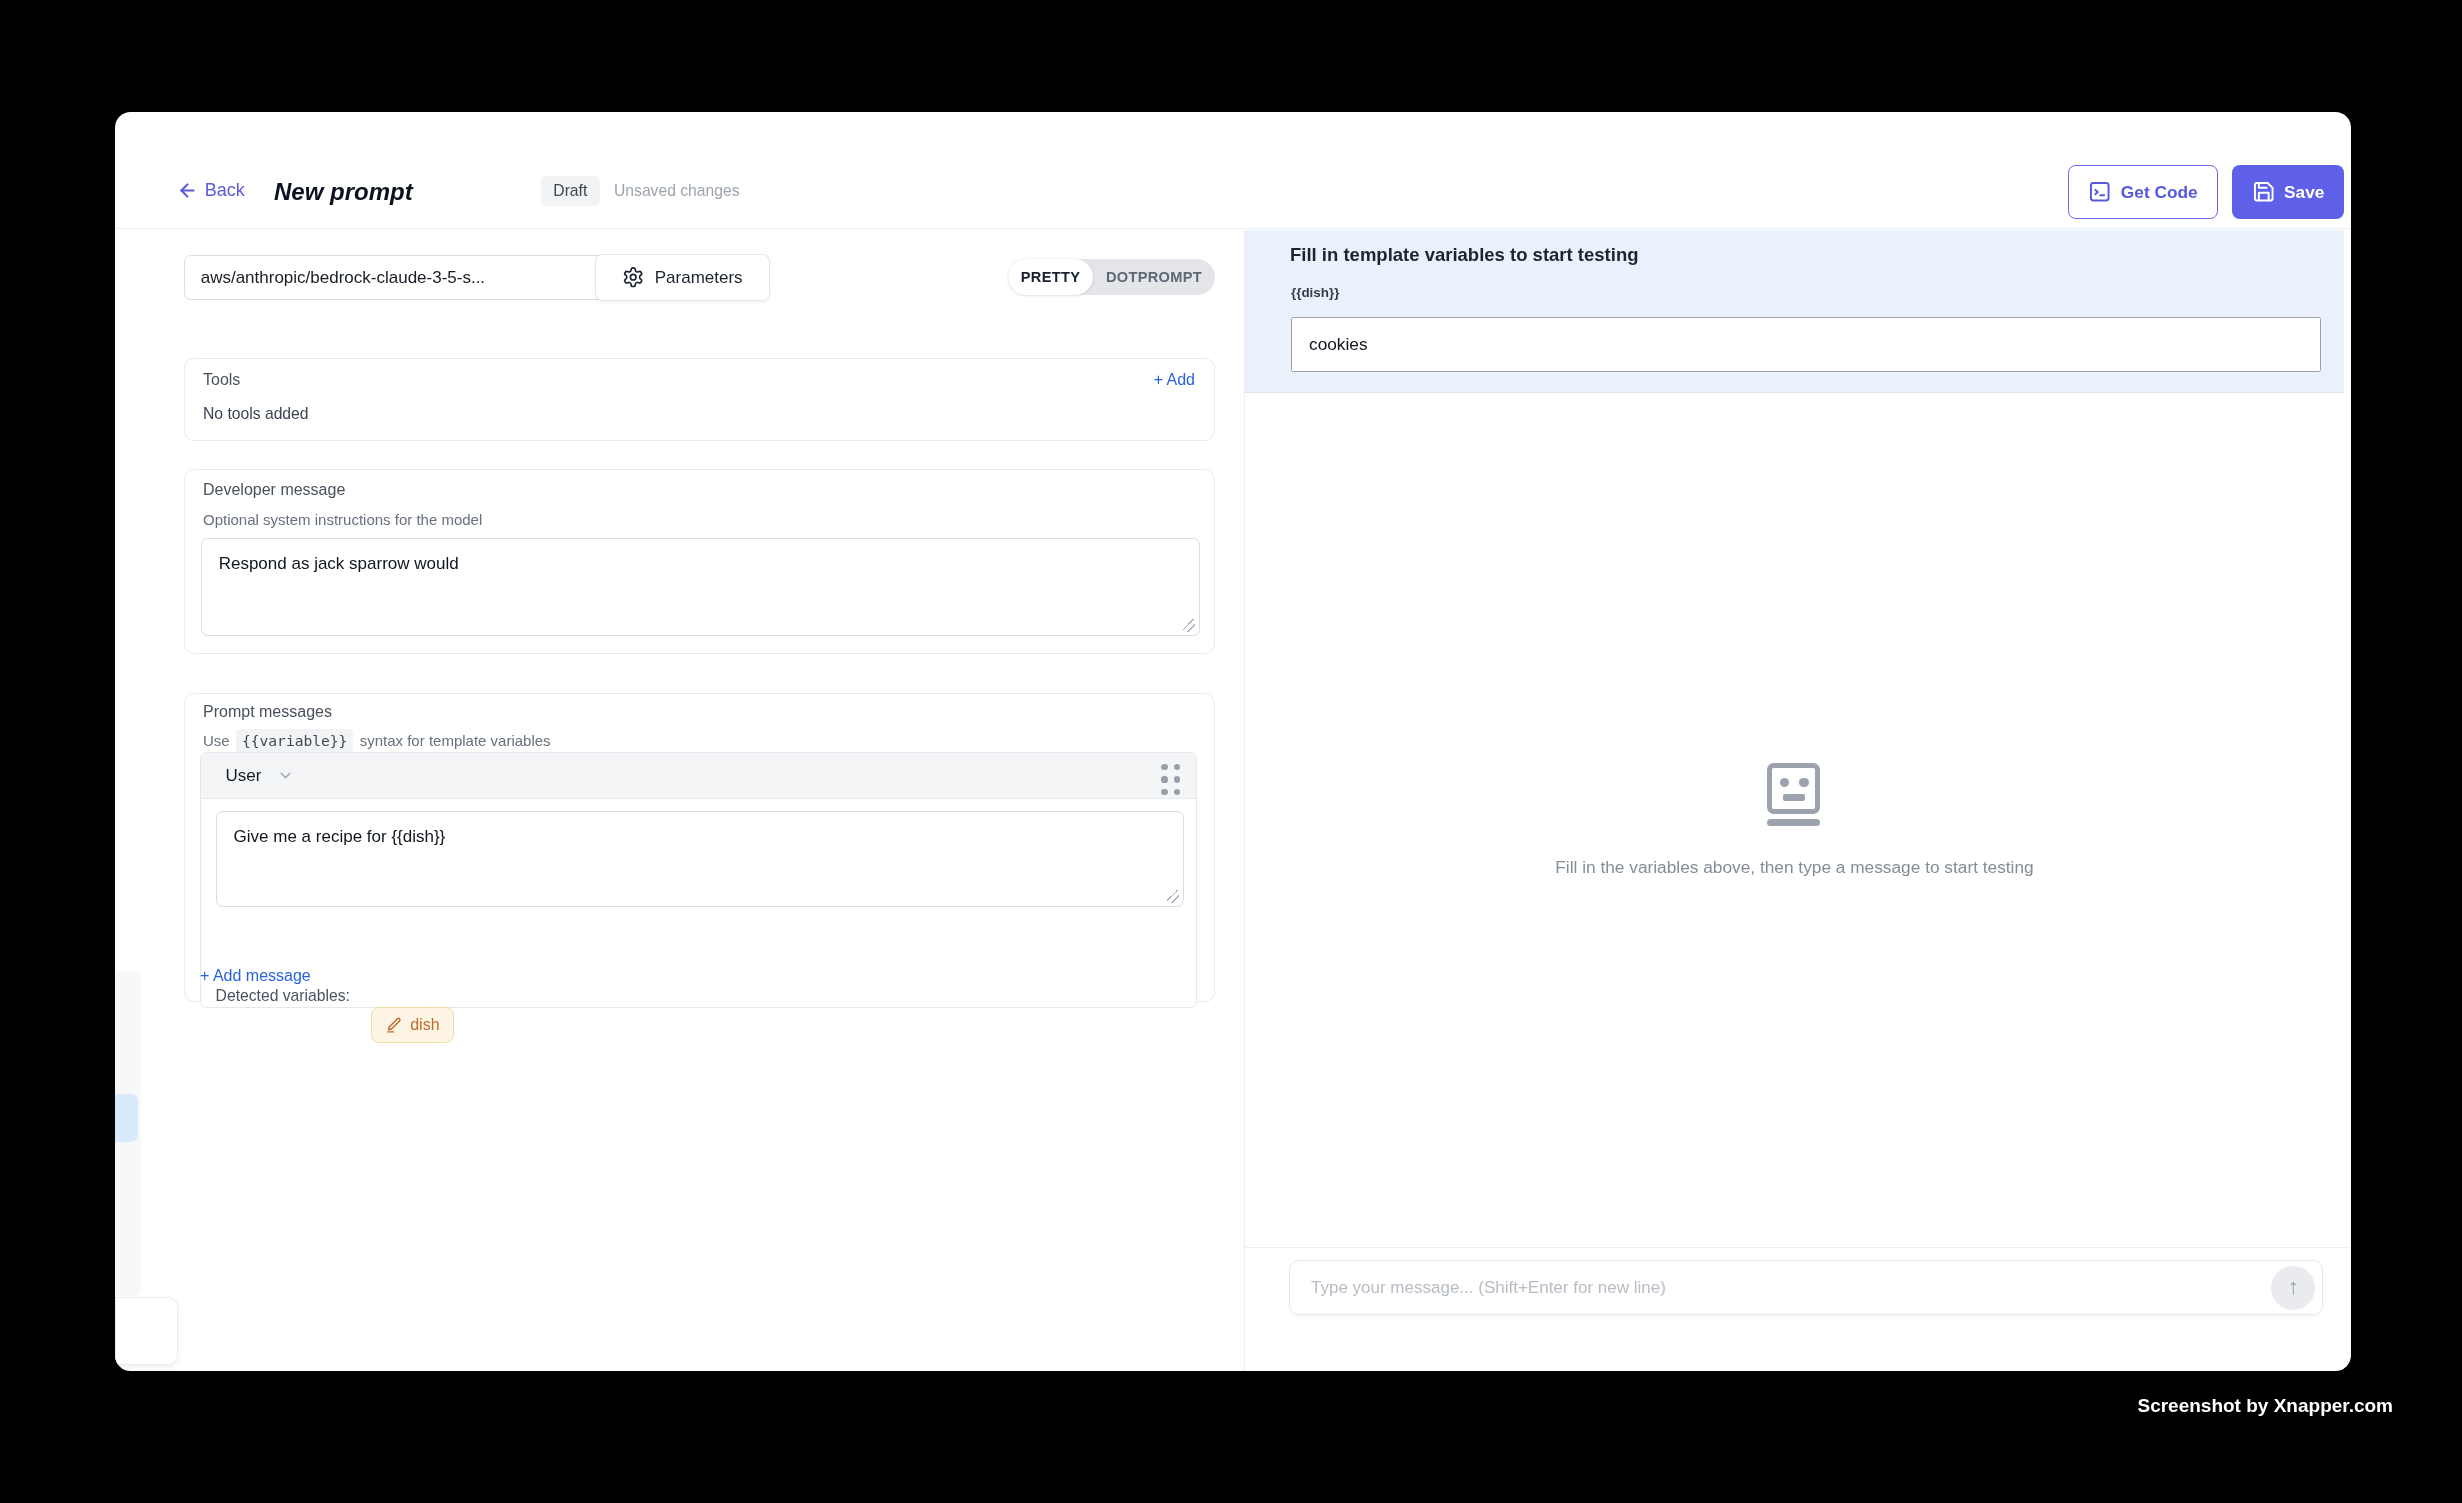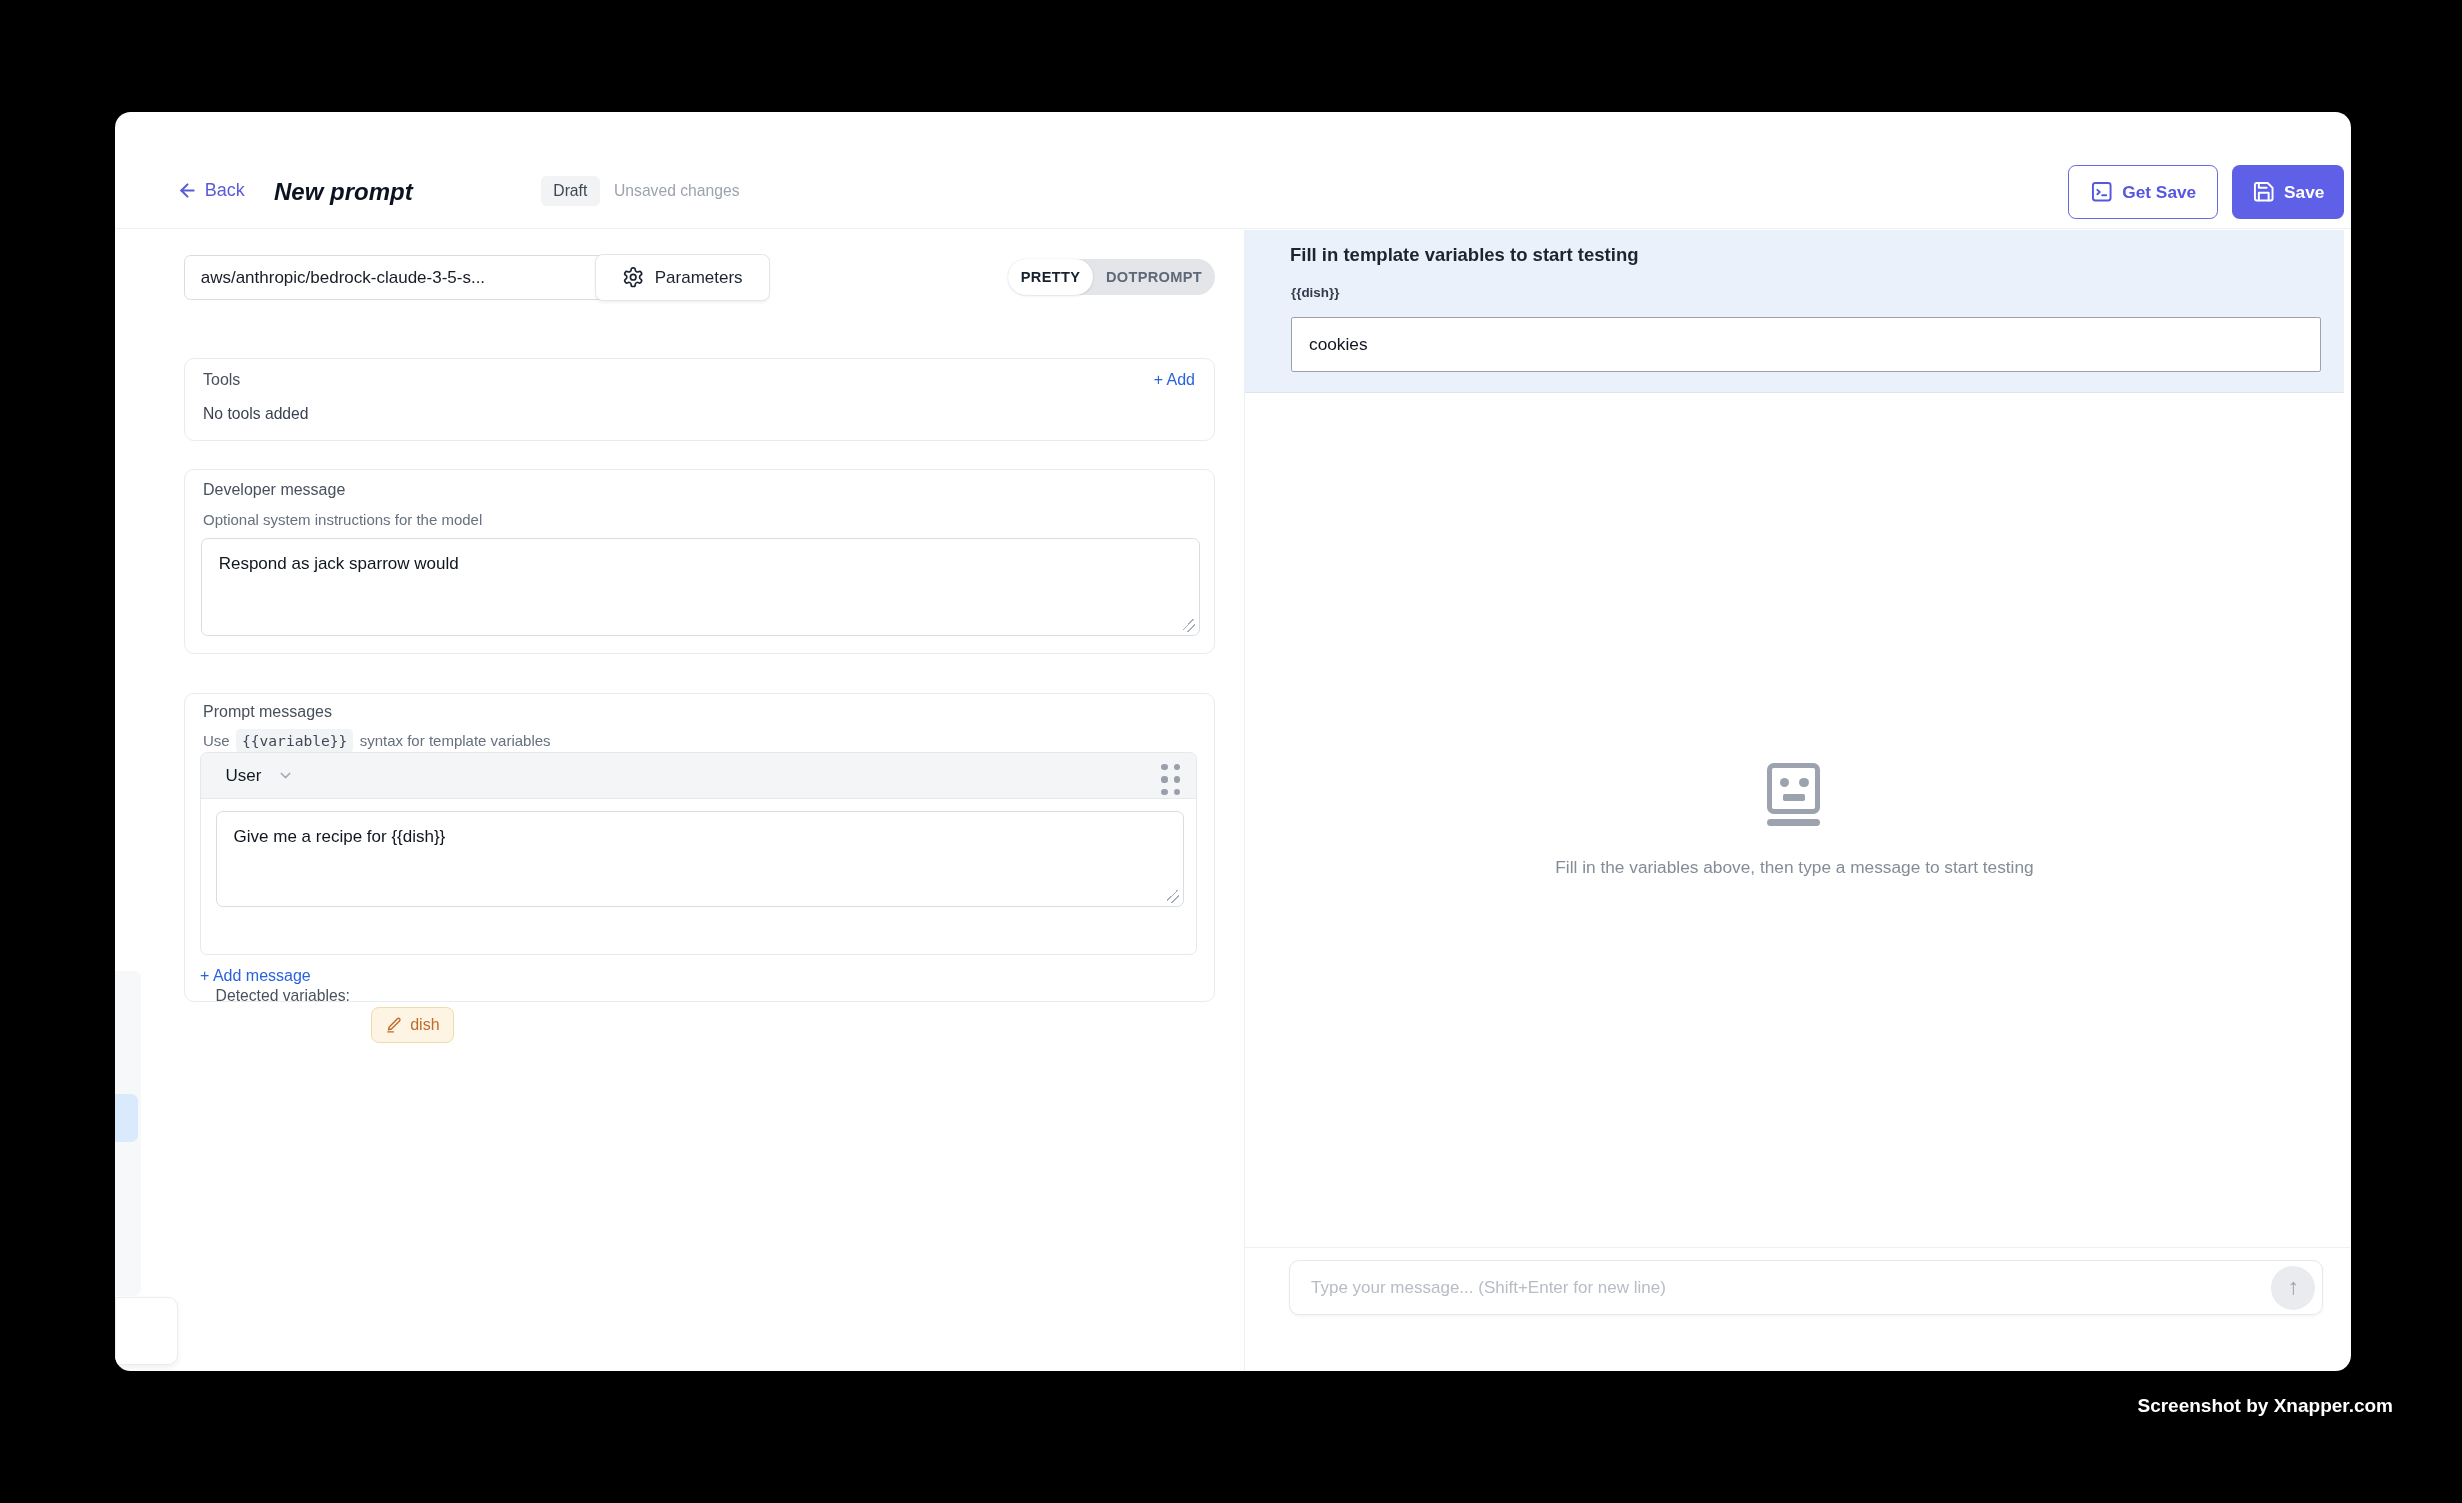--- a/index.html
+++ b/index.html
@@ -44,21 +44,21 @@
   .link-blue{color:#2A62DE;font-size:16px;font-weight:500;cursor:pointer;}
   .ta{border:1.1px solid #D9DCE1;border-radius:6.7px;box-sizing:border-box;background:#fff;
     font-size:17px;color:#10151F;font-family:"Liberation Sans","DejaVu Sans",sans-serif;
     padding:14.6px 17px;resize:none;outline:none;width:100%;height:100%;}
   .resize-grip{position:absolute;right:4.5px;bottom:4.5px;width:12.3px;height:12.3px;
     background:linear-gradient(135deg,transparent 0 40%,#A8AEB8 40% 47%,transparent 47% 66%,#A8AEB8 66% 73%,transparent 73%);}
   .code-chip{font-family:"DejaVu Sans Mono","Liberation Mono",monospace;font-size:14.6px;color:#3E4856;
     background:#F1F3F5;border-radius:4.5px;padding:3.4px 5.6px;}
 
   
-  .msg-block{position:absolute;left:85px;top:640px;width:997px;height:203px;border:1.1px solid #E6E8EC;
+  .msg-block{position:absolute;left:85px;top:640px;width:997px;height:256px;border:1.1px solid #E6E8EC;
     border-radius:6.7px;box-sizing:border-box;background:#fff;}
   .msg-head{position:absolute;left:0;top:0;right:0;height:45px;background:#F4F5F7;
     border-bottom:1.1px solid #E6E8EC;border-radius:5.6px 5.6px 0 0;display:flex;align-items:center;}
   .role{font-size:17px;color:#141A24;margin-left:24.6px;}
   .grip{position:absolute;right:14.6px;top:11.2px;display:grid;grid-template-columns:repeat(2,7.8px);
     grid-auto-rows:7.8px;gap:4.5px;cursor:grab;}
   .grip i{width:6.2px;height:6.2px;border-radius:50%;background:#9AA0AB;}
   .var-badge{position:absolute;left:171px;top:223px;height:36px;padding:0 13.4px;display:flex;align-items:center;gap:7.8px;
     background:#FDF4E3;border:1.1px solid #F1DBA8;border-radius:7.8px;box-sizing:border-box;
     font-size:16px;color:#C06A2B;cursor:pointer;}
@@ -116,21 +116,21 @@
     <div class="abs unsaved">Unsaved changes</div>
 
     <button class="abs btn get-code">
       <span>
         <svg width="23.5" height="23.5" viewBox="0 0 24 24" fill="none" stroke="#5558DE" stroke-width="2" stroke-linecap="round" stroke-linejoin="round">
             <rect x="3" y="3" width="18" height="18" rx="2.5"></rect>
             <path d="m7.5 10.5 2.5-2.2-2.5-2.2" transform="translate(0,4)"></path>
             <path d="M12.5 15.5h4"></path>
           </svg>
       </span>
-      <span>Get Save</span>
+      <span>Get Code</span>
     </button>
     <button class="abs btn save">
       <span>
         <svg width="23.5" height="23.5" viewBox="0 0 24 24" fill="none" stroke="#ffffff" stroke-width="2" stroke-linecap="round" stroke-linejoin="round">
             <path d="M19 21H5a2 2 0 0 1-2-2V5a2 2 0 0 1 2-2h11l5 5v11a2 2 0 0 1-2 2z"></path>
             <polyline points="17 21 17 13 7 13 7 21"></polyline>
             <polyline points="7 3 7 8 15 8"></polyline>
           </svg>
       </span>
       <span>Save</span>

